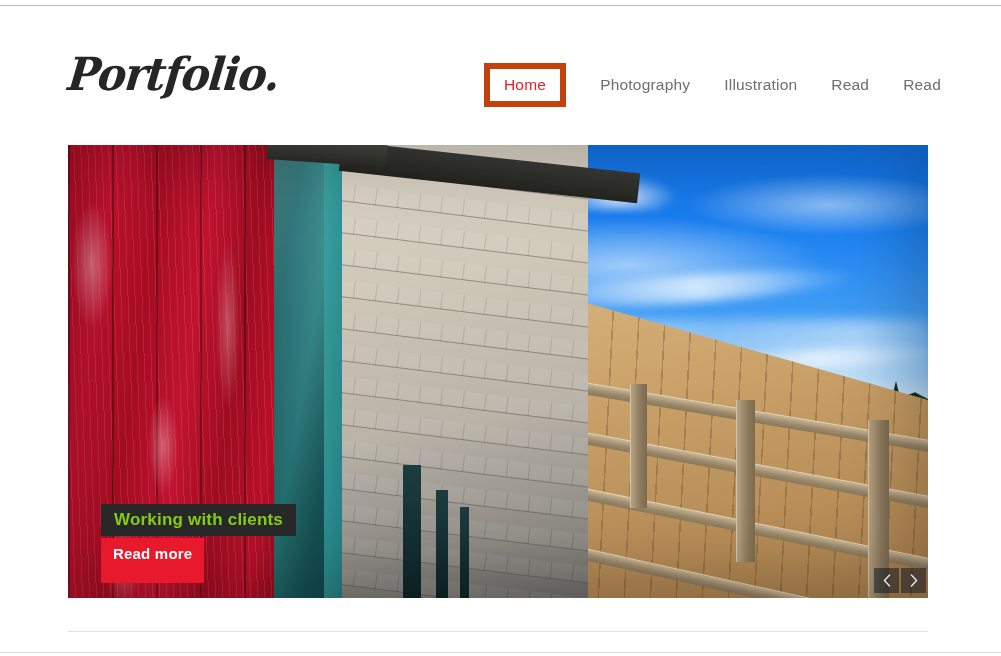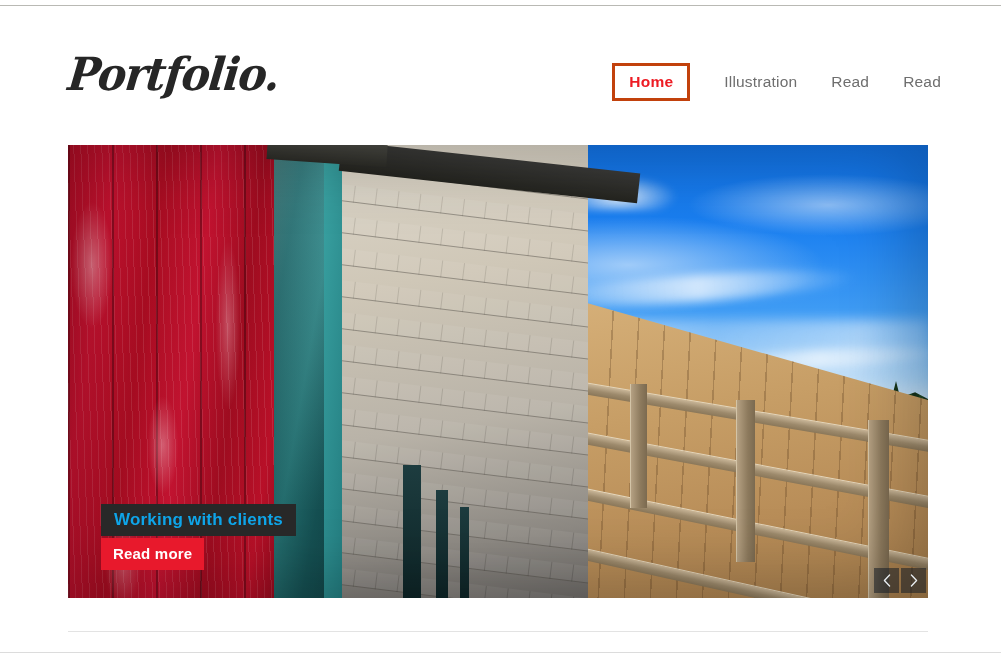--- a/index.html
+++ b/index.html
@@ -53,22 +53,22 @@
     padding:0 0;
     margin-left:34px;
     white-space:nowrap;
     cursor:pointer;
     line-height:34px;
     font-stretch:condensed;
   }
   .nav-item:first-child{margin-left:0;}
   .nav-item.active{
     color:#ed1c24;
-    font-weight:700;
-    border:3px solid #c2410c;
+    font-weight:400;
+    border:6px solid #c2410c;
     padding:0 14px;
     line-height:32px;
     background:#fff;
   }
 
   
   .slider{
     position:absolute;left:68px;top:145px;width:860px;height:453px;
     overflow:hidden;
     background:#1c4f86;
@@ -284,37 +284,37 @@
   .vignette{
     position:absolute;inset:0;
     box-shadow:inset 0 0 70px 18px rgba(0,0,0,.22);
     pointer-events:none;
   }
 
   
   .caption-title{
     position:absolute;left:33px;top:359px;
     background:#282828;
-    color:#0ea5e9;
+    color:#84cc16;
     font-size:17px;
     font-weight:700;
     letter-spacing:.2px;
     padding:6px 13px 7px 13px;
     line-height:19px;
     white-space:nowrap;
     cursor:default;
   }
   .caption-btn{
     position:absolute;left:33px;top:393px;
     background:#e8192c;
     color:#ffffff;
     font-size:15px;
     font-weight:700;
     letter-spacing:.2px;
-    padding:6px 12px 7px 12px;
+    padding:6px 12px 20px 12px;
     line-height:19px;
     white-space:nowrap;
     cursor:pointer;
   }
 
   
   .arrows{
     position:absolute;right:2px;bottom:5px;
     display:flex;gap:2px;
   }
@@ -341,20 +341,21 @@
 <div id="page">
 
   <div class="topbar"></div>
 
   <div class="header">
 
     <div class="logo">Portfolio.</div>
 
     <div class="nav">
       <div class="nav-item active">Home</div>
+      <div class="nav-item">Photography</div>
       <div class="nav-item">Illustration</div>
       <div class="nav-item">Read</div>
       <div class="nav-item">Read</div>
     </div>
 
   </div>
 
   <div class="slider">
 
     <div class="photo">

